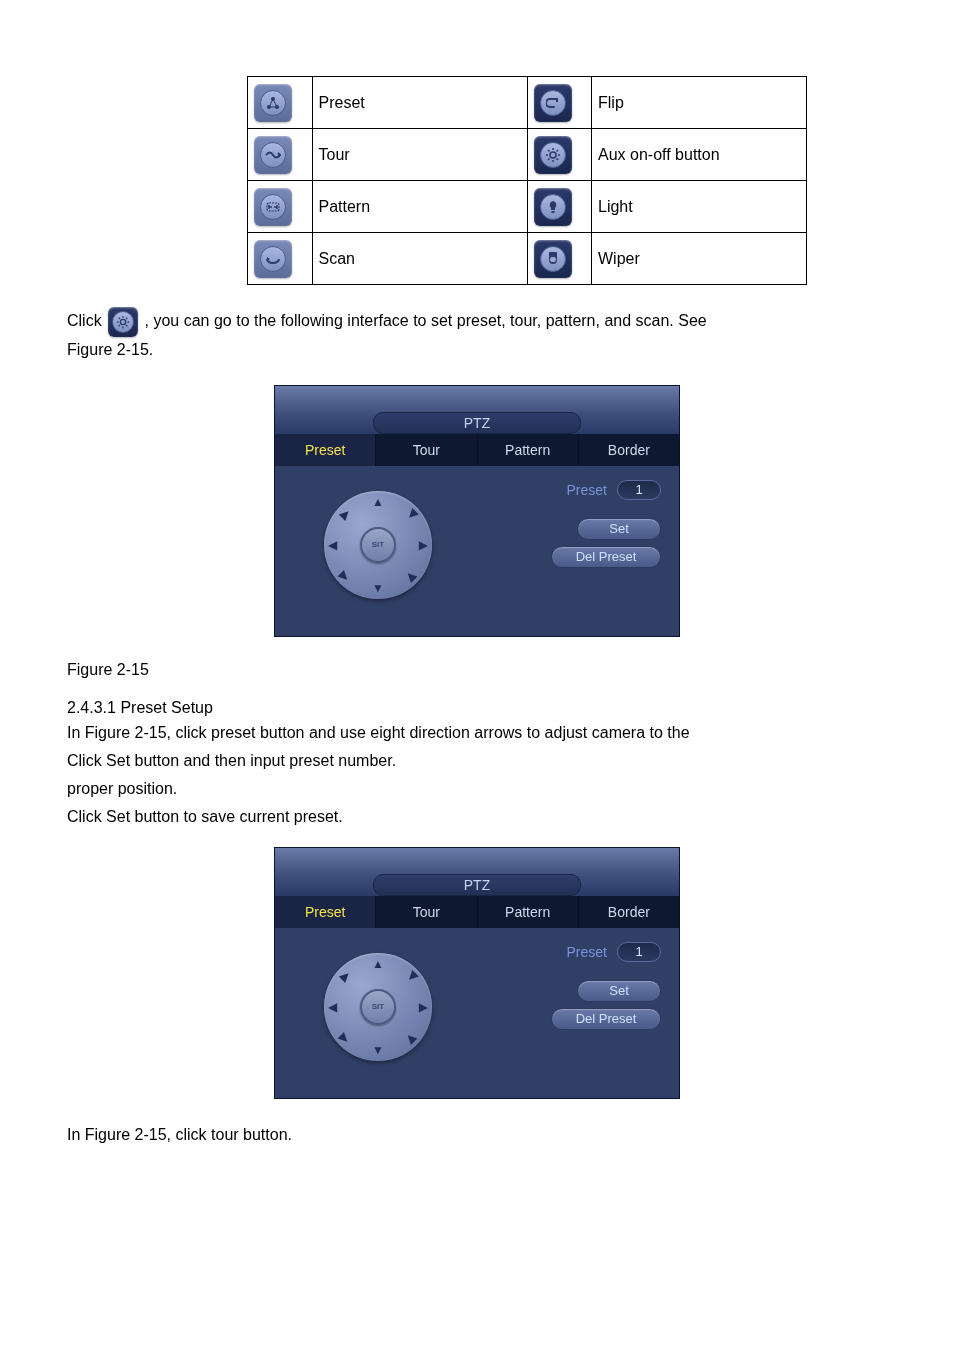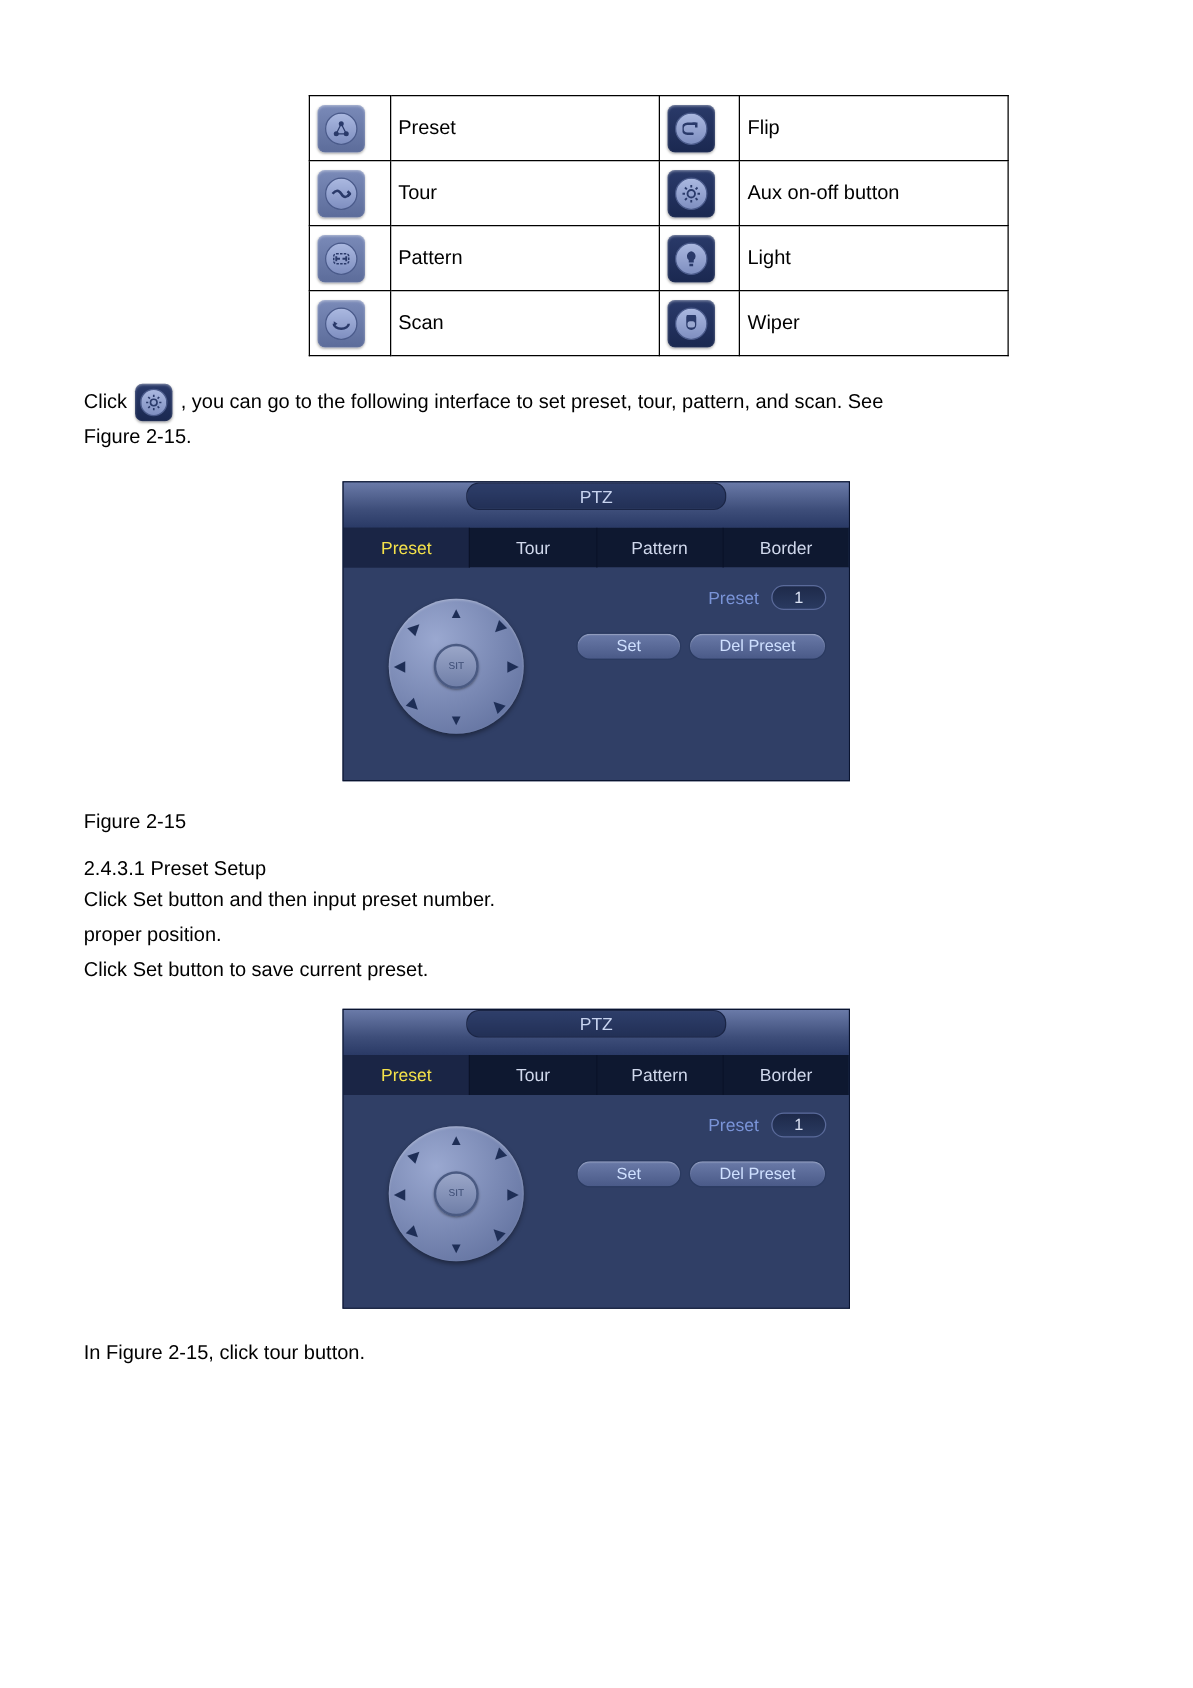--- a/index.html
+++ b/index.html
@@ -58,23 +58,23 @@
   
   
   .ptz {
     width: 406px;
     margin: 6px auto 24px auto;
     border: 1px solid #0a1430;
     background: #303f66;
     font-family: Arial, sans-serif;
   }
   .ptz-titlebar {
-    height: 36px;
+    height: 48px;
     background: linear-gradient(#6a7aa8 0%, #3e4e7a 60%, #2a3a66 100%);
-    display:flex; align-items:flex-start; justify-content:center;
+    display:flex; align-items:flex-end; justify-content:center;
     position: relative;
   }
   .ptz-titlebar .pill {
     background: linear-gradient(#2e3e6a,#223056);
     border:1px solid #1a2545;
     border-radius: 10px;
     padding: 2px 90px;
     color:#c8d4f0;
     font-size:14px;
   }
@@ -106,21 +106,21 @@
   .ptz-label { color:#7a94d8; font-size:14px; }
   .ptz-val {
     background: linear-gradient(#1e2a4a,#2a3a60);
     border:1px solid #5a6a9a;
     border-radius: 10px;
     color:#dde4f5;
     font-size:13px;
     width:44px; height:20px;
     display:flex;align-items:center;justify-content:center;
   }
-  .ptz-btns { display:flex; flex-direction:row; gap:6px; align-items:flex-end; margin-top:4px;}
+  .ptz-btns { display:flex; flex-direction:column; gap:6px; align-items:flex-end; margin-top:4px;}
   .ptz-btn {
     background: linear-gradient(#6a7aa8,#4a5a88);
     border:1px solid #2a3a60;
     border-radius:12px;
     color:#cfe0ff;
     font-size:13px;
     height:22px;
     display:flex;align-items:center;justify-content:center;
     cursor:pointer;
     box-shadow: inset 0 1px 1px rgba(255,255,255,0.3);
@@ -138,21 +138,21 @@
     background: radial-gradient(circle at 35% 30%, #9aa8d0, #5a6a98);
     box-shadow: 0 2px 4px rgba(0,0,0,0.4), inset 0 1px 2px rgba(255,255,255,0.3);
   }
   .dpad .center {
     position:absolute; left:50%; top:50%;
     width:36px;height:36px;margin:-18px 0 0 -18px;
     border-radius:50%;
     background: linear-gradient(#9aa6c8,#707fa8);
     border:2px solid #4a5a82;
     display:flex;align-items:center;justify-content:center;
-    font-size:8px;color:#3a4a72;font-weight:normal;
+    font-size:8px;color:#3a4a72;font-weight:bold;
     box-shadow: 0 1px 2px rgba(0,0,0,0.4);
   }
   .dpad .arr { position:absolute; color:#1e2e56; font-size:12px; }
   .dpad .aU { left:50%; top:10px; transform:translateX(-50%); }
   .dpad .aD { left:50%; bottom:10px; transform:translateX(-50%); }
   .dpad .aL { left:10px; top:50%; transform:translateY(-50%); }
   .dpad .aR { right:10px; top:50%; transform:translateY(-50%); }
   .dpad .aUL{ left:22px; top:22px; }
   .dpad .aUR{ right:22px; top:22px; }
   .dpad .aDL{ left:22px; bottom:22px; }
@@ -319,20 +319,21 @@
         <div class="ptz-btns">
           <div class="ptz-btn set">Set</div>
           <div class="ptz-btn del">Del Preset</div>
         </div>
       </div>
     </div>
   </div>
   <div class="caption">Figure 2-15</div>
 
   <div class="section-head">2.4.3.1 Preset Setup</div>
+  <div class="line">In Figure 2-15, click preset button and use eight direction arrows to adjust camera to the</div>
   <div class="line">Click Set button and then input preset number.</div>
   <div class="line">proper position.</div>
   <div class="line">Click Set button to save current preset.</div>
 
   <div class="ptz" style="margin-top:18px;">
     <div class="ptz-titlebar">
       <div class="pill">PTZ</div>
     </div>
     <div class="ptz-tabs">
       <div class="ptz-tab active">Preset</div>

